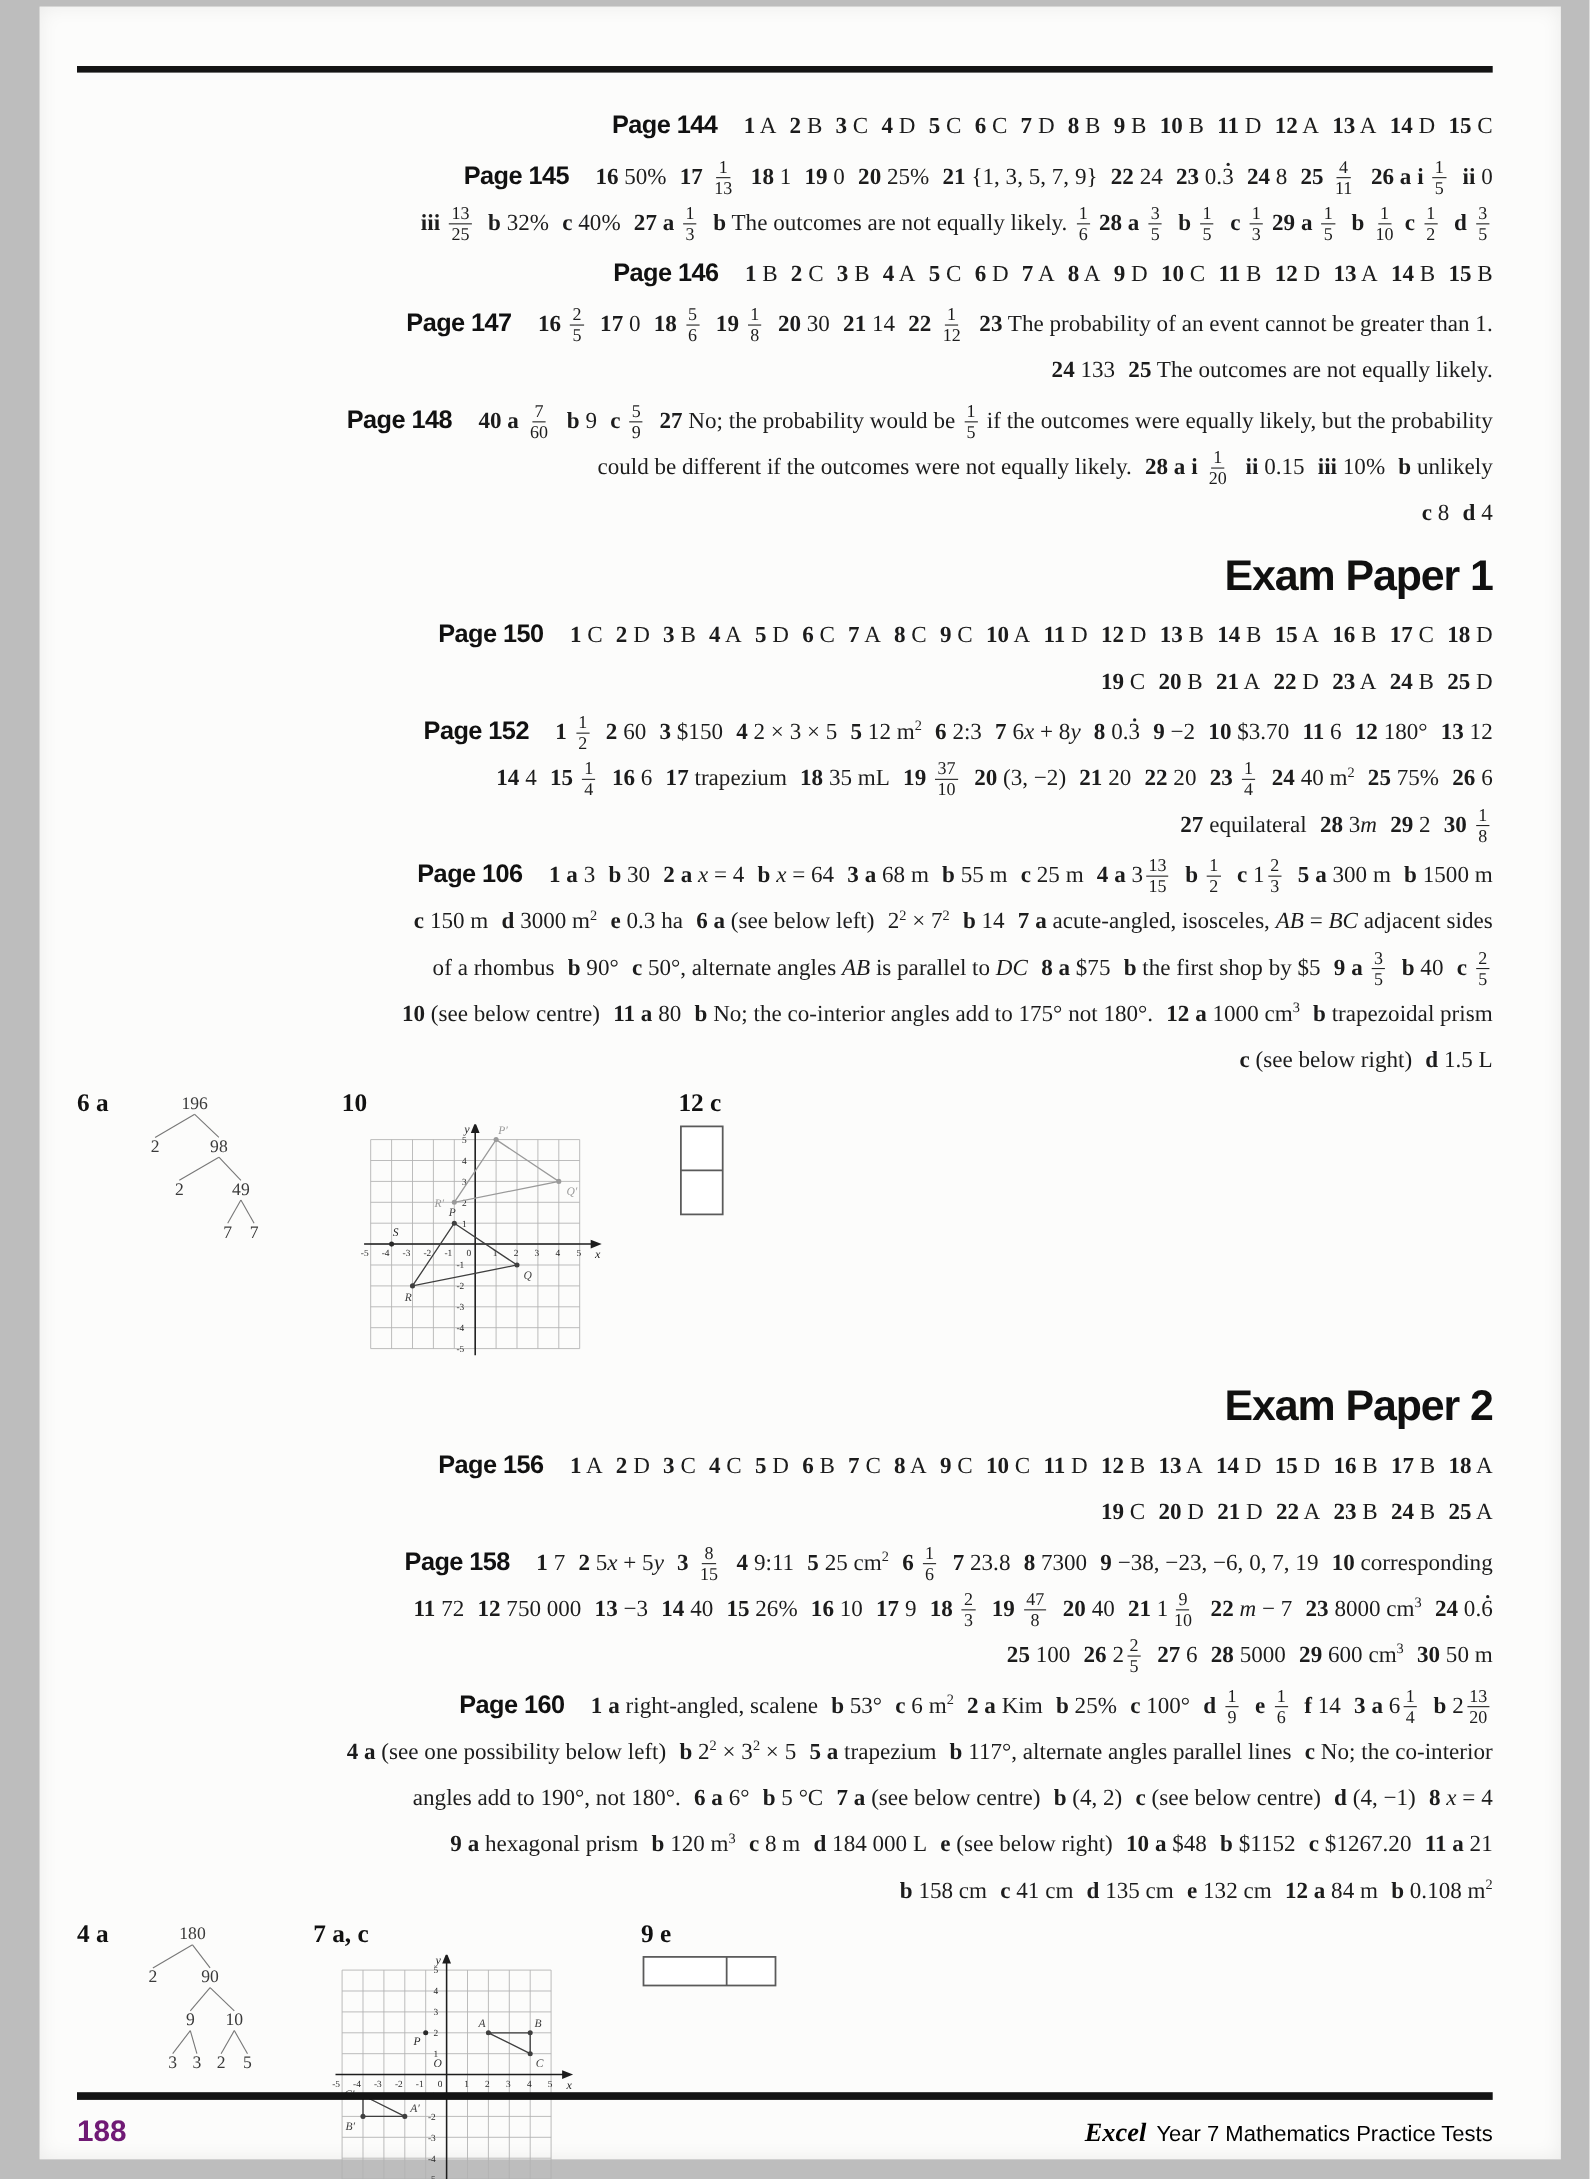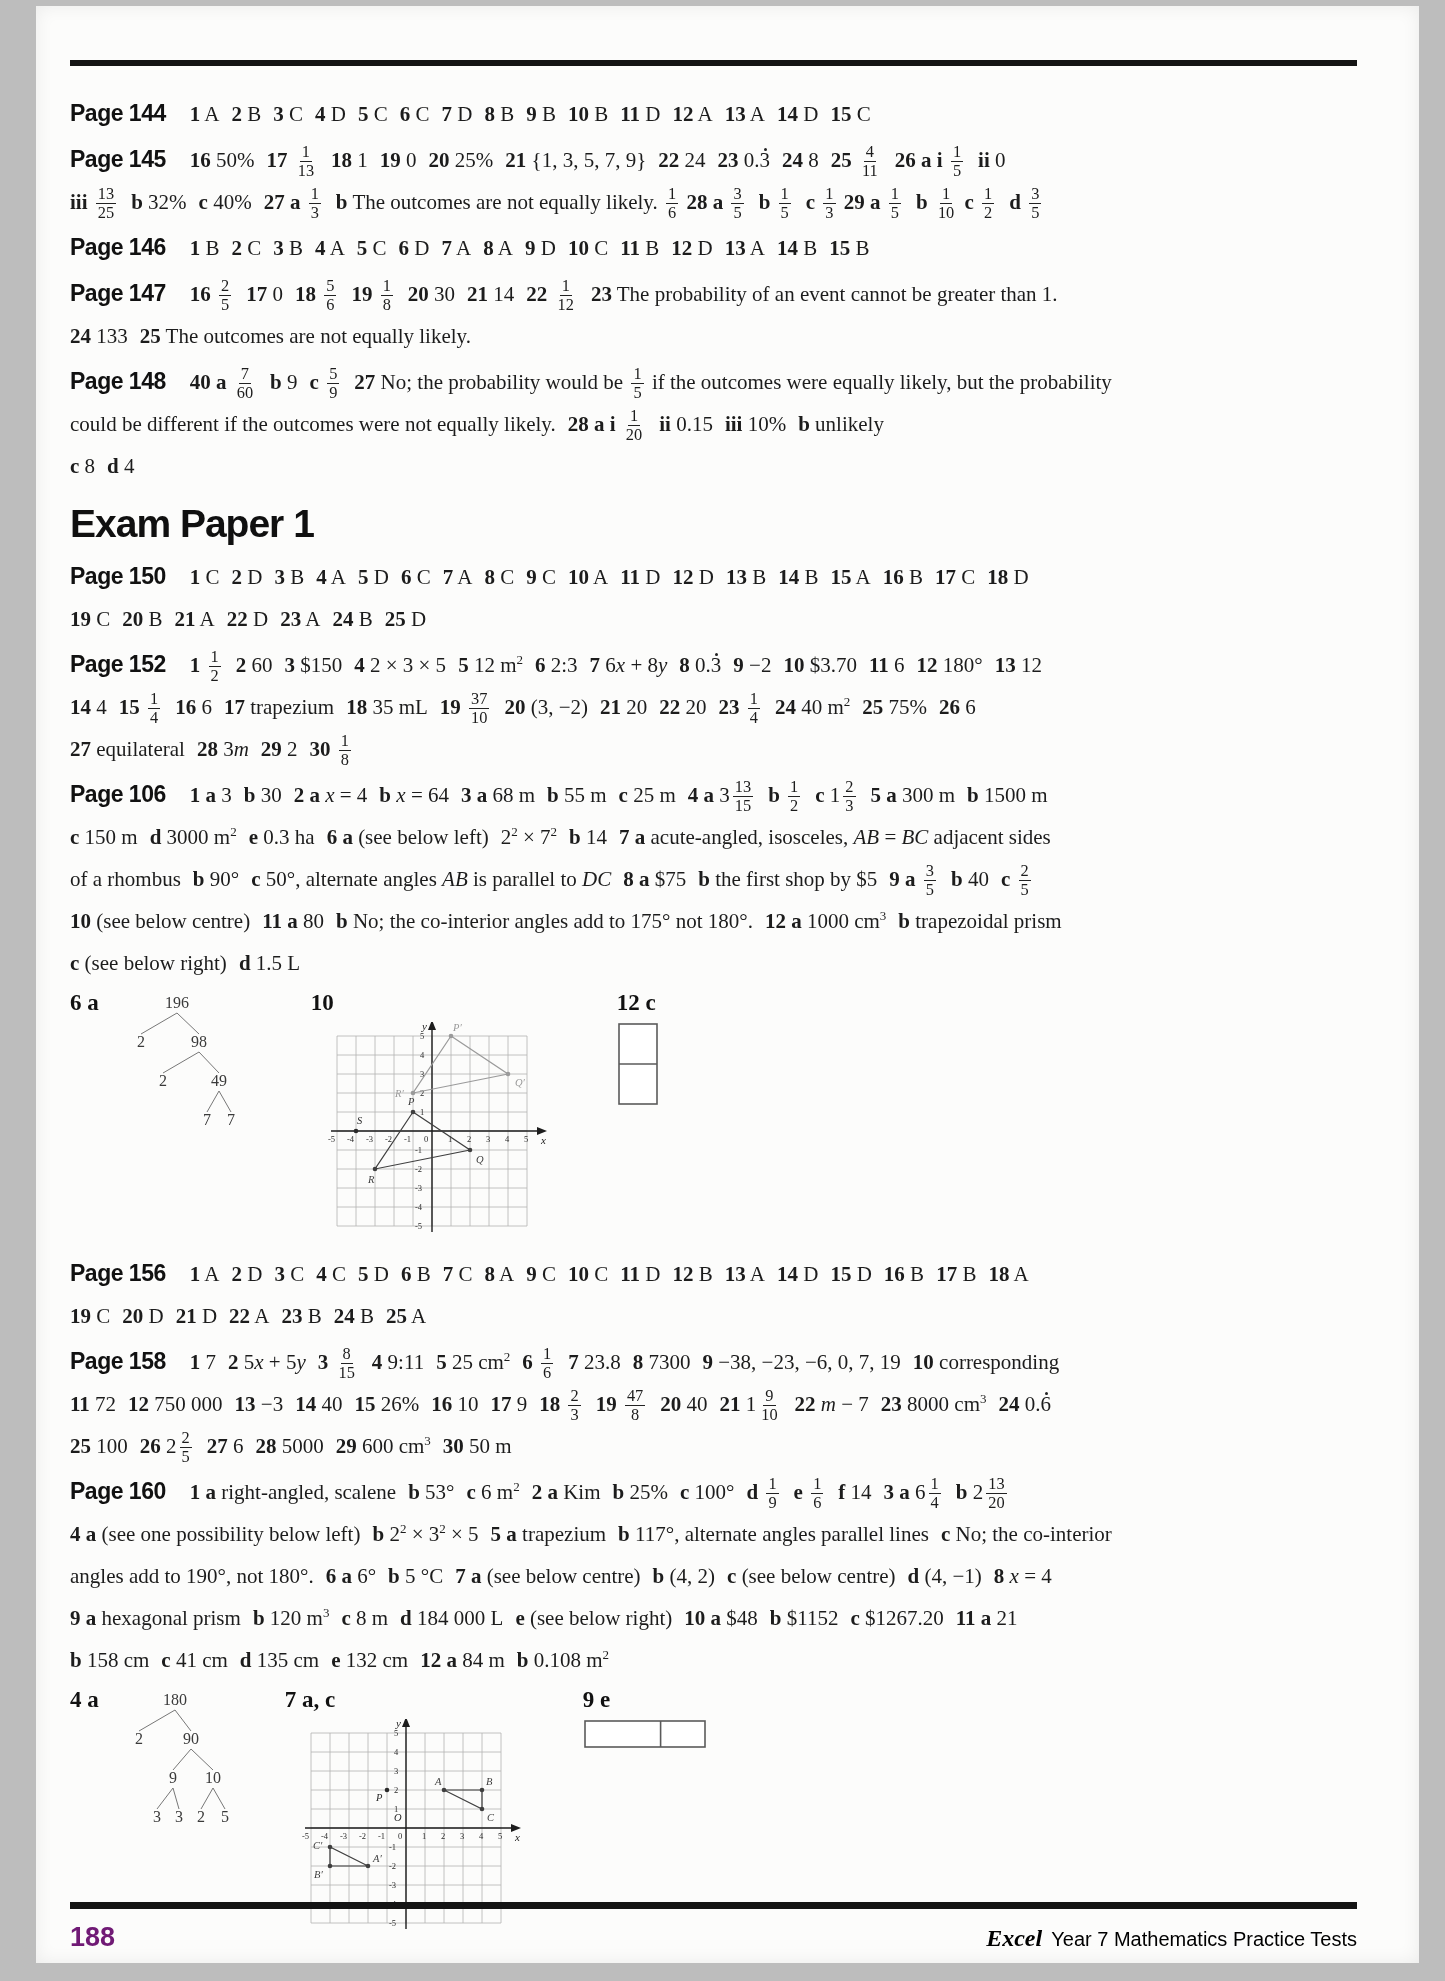--- a/index.html
+++ b/index.html
@@ -5,20 +5,21 @@
   html,body{margin:0;padding:0;}
   body{
     width:1445px;height:1981px;position:relative;
     background:#bdbdbd;
     font-family:"Liberation Serif", serif;
   }
   .page{
     position:absolute;left:36px;top:6px;right:26px;bottom:18px;
     background:#fcfcfb;
     box-shadow:inset 0 0 18px rgba(0,0,0,.07);
+    text-align:right;
   }
   .rule{position:absolute;left:34px;right:62px;height:6px;background:#141414;}
   .rule.top{top:54px;}
   .rule.bottom{bottom:54px;height:7px;}
   .content{
     position:absolute;left:34px;right:62px;top:86px;
     color:#1c1c1c;font-size:21px;line-height:42px;
   }
   .para{margin:0 0 3px 0;}
   .para b{font-weight:bold;}
@@ -272,20 +273,21 @@
           </svg>
         </div>
         <div class="ditem stack box-item">
           <div class="dlabel">12 c</div>
           <svg width="42" height="84">
             <rect x="2" y="2" width="38" height="80" fill="#fff" stroke="#5a5a5a" stroke-width="1.6"></rect>
             <line x1="2" y1="42" x2="40" y2="42" stroke="#5a5a5a" stroke-width="1.6"></line>
           </svg>
         </div>
       </div>
+      <div class="heading">Exam Paper 2</div>
       <div class="para"><span class="plabel">Page 156</span><b>1</b> A<span class="gap"></span><b>2</b> D<span class="gap"></span><b>3</b> C<span class="gap"></span><b>4</b> C<span class="gap"></span><b>5</b> D<span class="gap"></span><b>6</b> B<span class="gap"></span><b>7</b> C<span class="gap"></span><b>8</b> A<span class="gap"></span><b>9</b> C<span class="gap"></span><b>10</b> C<span class="gap"></span><b>11</b> D<span class="gap"></span><b>12</b> B<span class="gap"></span><b>13</b> A<span class="gap"></span><b>14</b> D<span class="gap"></span><b>15</b> D<span class="gap"></span><b>16</b> B<span class="gap"></span><b>17</b> B<span class="gap"></span><b>18</b> A<br><b>19</b> C<span class="gap"></span><b>20</b> D<span class="gap"></span><b>21</b> D<span class="gap"></span><b>22</b> A<span class="gap"></span><b>23</b> B<span class="gap"></span><b>24</b> B<span class="gap"></span><b>25</b> A</div>
       <div class="para"><span class="plabel">Page 158</span><b>1</b> 7<span class="gap"></span><b>2</b> 5<i>x</i> + 5<i>y</i><span class="gap"></span><b>3</b> <span class="frac">
           <span class="fn">8</span>
           <span class="fd">15</span>
         </span><span class="gap"></span><b>4</b> 9:11<span class="gap"></span><b>5</b> 25 cm<sup>2</sup><span class="gap"></span><b>6</b> <span class="frac">
           <span class="fn">1</span>
           <span class="fd">6</span>
         </span><span class="gap"></span><b>7</b> 23.8<span class="gap"></span><b>8</b> 7300<span class="gap"></span><b>9</b> −38, −23, −6, 0, 7, 19<span class="gap"></span><b>10</b> corresponding<br><b>11</b> 72<span class="gap"></span><b>12</b> 750 000<span class="gap"></span><b>13</b> −3<span class="gap"></span><b>14</b> 40<span class="gap"></span><b>15</b> 26%<span class="gap"></span><b>16</b> 10<span class="gap"></span><b>17</b> 9<span class="gap"></span><b>18</b> <span class="frac">
           <span class="fn">2</span>
           <span class="fd">3</span>

